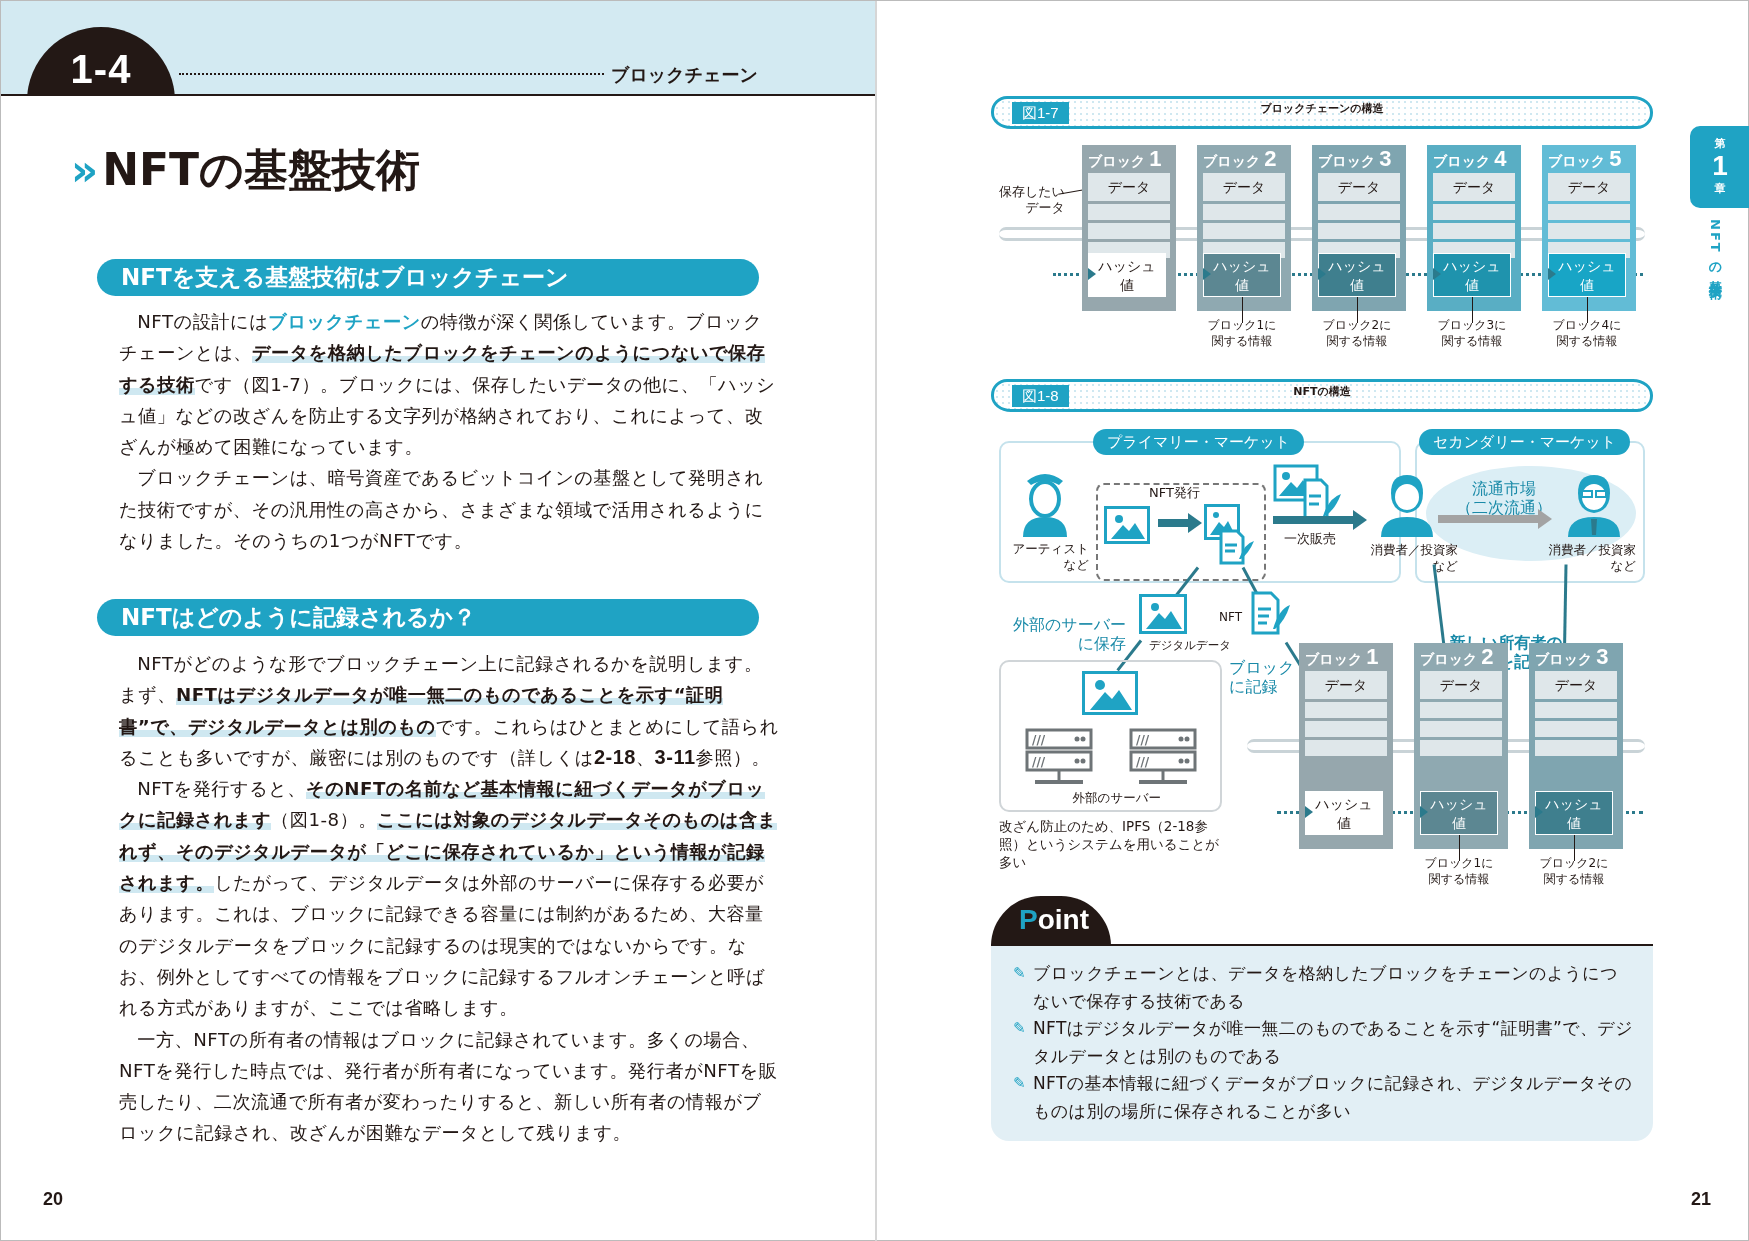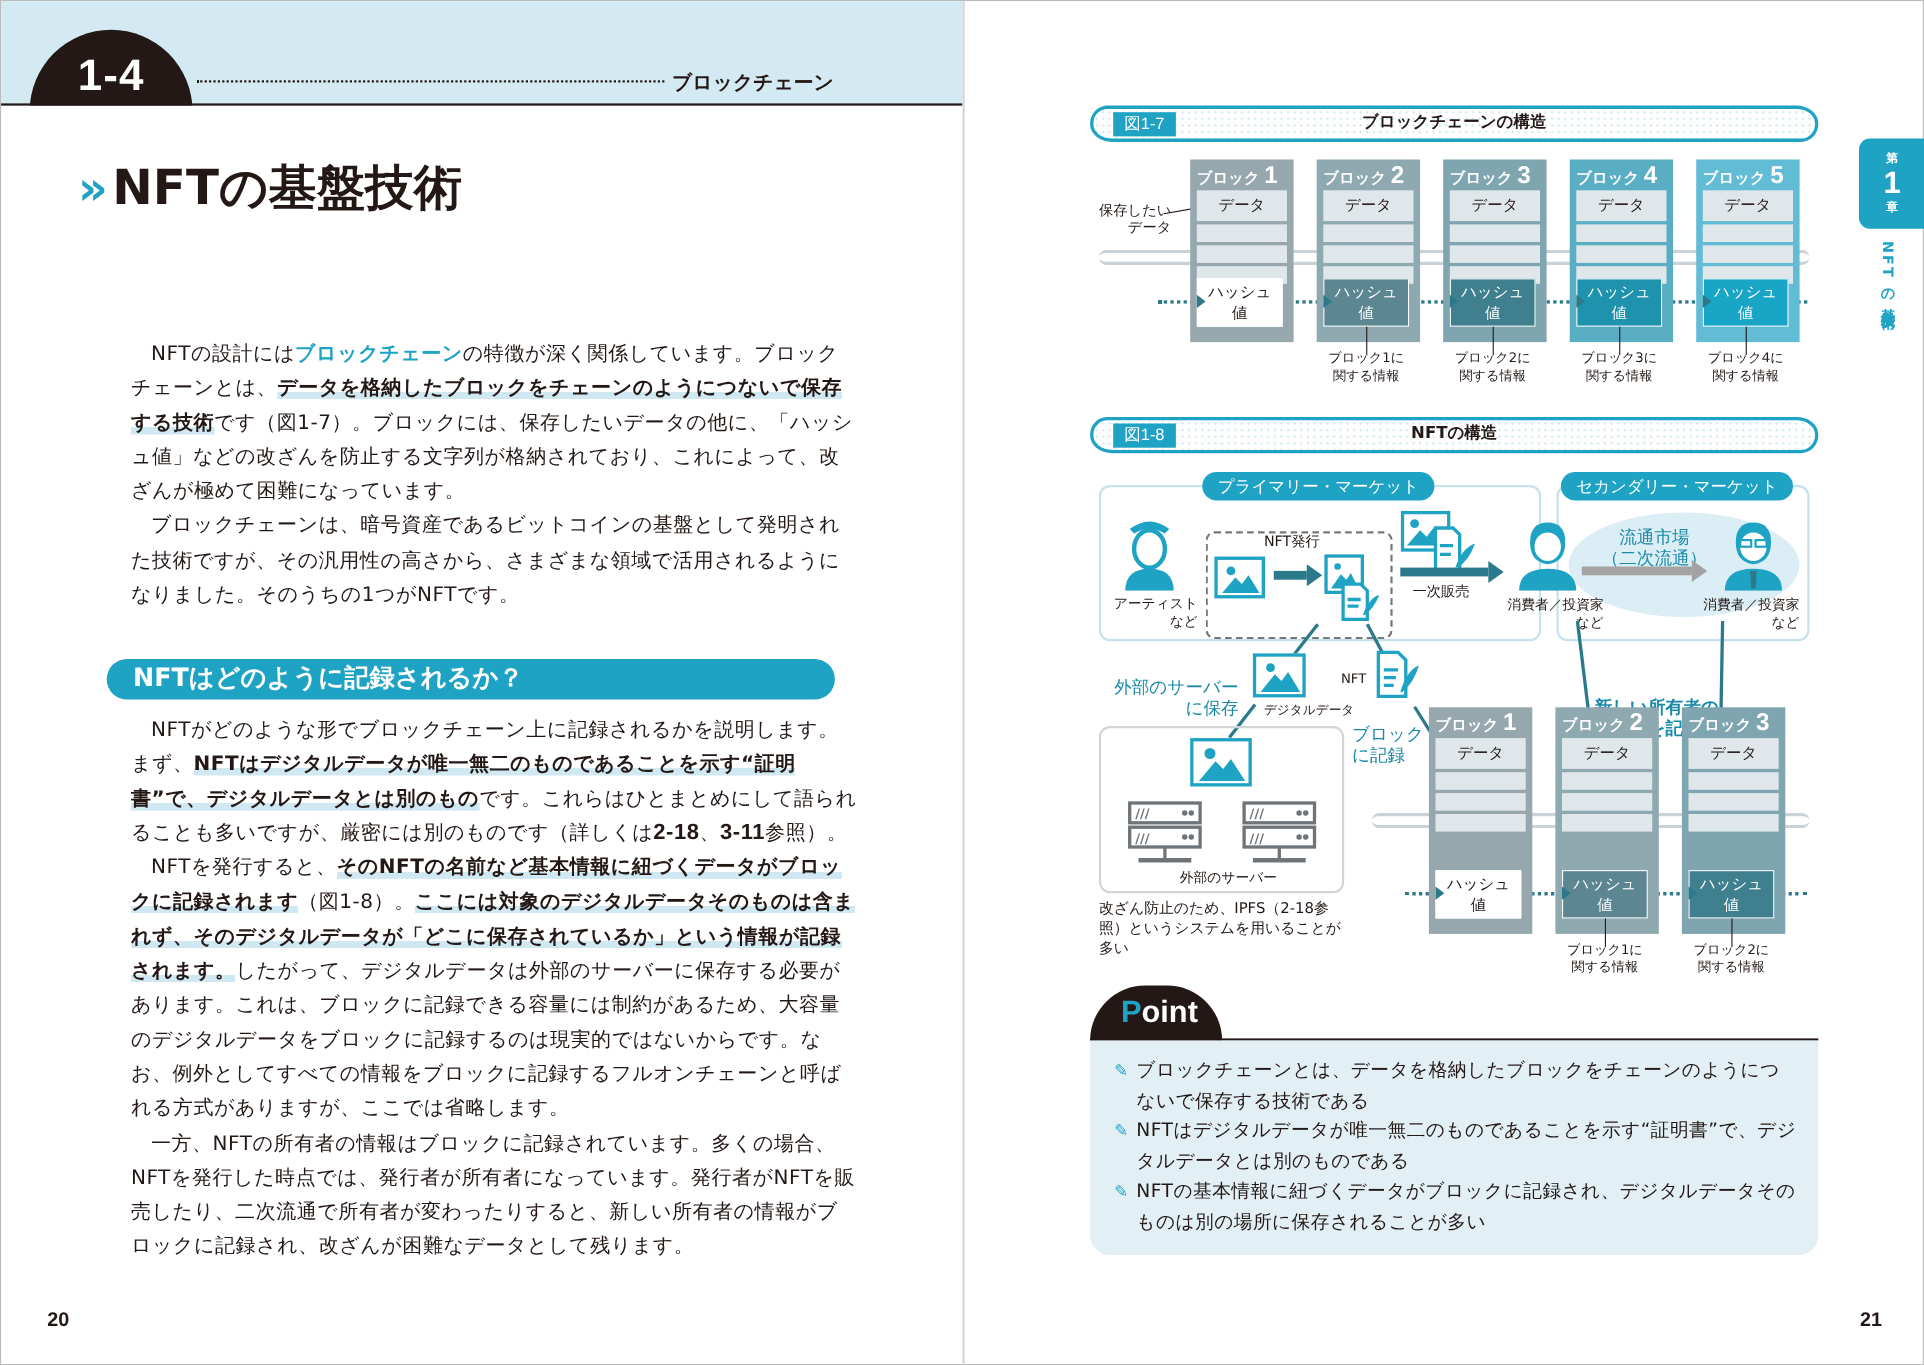--- a/index.html
+++ b/index.html
@@ -28,21 +28,21 @@
   .hl { font-weight: bold; background: linear-gradient(transparent 68%, #cfe8f1 68%); }
   .blue { color: #1fa3c4; font-weight: bold; }
   .bignum { font-weight: bold; font-family: "Liberation Sans", sans-serif; font-size: 20px; }
 
   .page-num { position: absolute; top: 1188px; font-family: "Liberation Sans", sans-serif; font-weight: bold; font-size: 18px; }
 
   
   .fig-header { position: absolute; left: 990px; width: 662px; height: 33px; border: 3px solid #1fa3c4; border-radius: 16px 20px 16px 20px / 16px 16px 16px 16px;
     background-image: radial-gradient(#cfe8f1 1px, transparent 1.2px); background-size: 6px 6px; background-color: #fff; }
   .fig-tag { position: absolute; left: 18px; top: 3px; height: 22px; padding: 0 10px; background: #1fa3c4; color: #fff; font-size: 15px; line-height: 22px; font-family: "Liberation Sans", sans-serif; }
-  .fig-title { position: absolute; left: 0; top: 2px; width: 100%; text-align: center; font-size: 15px; font-weight: bold; }
+  .fig-title { position: absolute; left: 0; top: 2px; width: 100%; text-align: center; font-size: 11px; font-weight: bold; }
 
   .block { position: absolute; width: 94px; }
   .block-title { color: #fff; font-weight: bold; font-size: 14px; height: 28px; line-height: 28px; padding-left: 6px; white-space: nowrap; }
   .block-title .bn { font-family: "Liberation Sans", sans-serif; font-size: 22px; margin-left: 4px; }
   .block-data { margin: 0 6px; height: 28px; background: #dfe7ea; text-align: center; line-height: 28px; font-size: 14px; color: #231815; }
   .block-row { margin: 3px 6px 0; height: 16px; background: #dfe7ea; }
   .block-hash { position: absolute; left: 6px; width: 78px; height: 44px; border: 1px solid #fff; color: #fff; font-size: 14px; text-align: center; line-height: 19px; padding-top: 3px; }
   .block-hash.white { background: #fff; color: #231815; }
   .hash-caption { position: absolute; width: 110px; text-align: center; font-size: 12px; line-height: 16px; color: #231815; }
   .cap-line { position: absolute; width: 1px; background: #231815; }
@@ -88,20 +88,21 @@
     <div class="section-num">1-4</div>
     <div class="header-dots"></div>
     <div class="header-section-label">ブロックチェーン</div>
   </div>
 
   <div class="page-title">
     <span class="title-chev">»</span>
     <span class="title-text">NFTの基盤技術</span>
   </div>
 
+  <div class="h2-bar" style="top:258px;">NFTを支える基盤技術はブロックチェーン</div>
   <div class="body-text" id="sec0" style="top:305px;">
       <p><span>NFTの設計には</span><span class="blue">ブロックチェーン</span><span>の特徴が深く関係しています。ブロックチェーンとは、</span><span class="hl">データを格納したブロックをチェーンのようにつないで保存する技術</span><span>です（図1-7）。ブロックには、保存したいデータの他に、「ハッシュ値」などの改ざんを防止する文字列が格納されており、これによって、改ざんが極めて困難になっています。</span></p>
       <p><span>ブロックチェーンは、暗号資産であるビットコインの基盤として発明された技術ですが、その汎用性の高さから、さまざまな領域で活用されるようになりました。そのうちの1つがNFTです。</span></p>
     </div>
 
   <div class="h2-bar" style="top:598px;">NFTはどのように記録されるか？</div>
   <div class="body-text" id="sec1" style="top:647px;">
       <p><span>NFTがどのような形でブロックチェーン上に記録されるかを説明します。まず、</span><span class="hl">NFTはデジタルデータが唯一無二のものであることを示す“証明書”で、デジタルデータとは別のもの</span><span>です。これらはひとまとめにして語られることも多いですが、厳密には別のものです（詳しくは</span><span class="bignum">2-18</span><span>、</span><span class="bignum">3-11</span><span>参照）。</span></p>
       <p><span>NFTを発行すると、</span><span class="hl">そのNFTの名前など基本情報に紐づくデータがブロックに記録されます</span><span>（図1-8）。</span><span class="hl">ここには対象のデジタルデータそのものは含まれず、そのデジタルデータが「どこに保存されているか」という情報が記録されます。</span><span>したがって、デジタルデータは外部のサーバーに保存する必要があります。これは、ブロックに記録できる容量には制約があるため、大容量のデジタルデータをブロックに記録するのは現実的ではないからです。なお、例外としてすべての情報をブロックに記録するフルオンチェーンと呼ばれる方式がありますが、ここでは省略します。</span></p>
       <p><span>一方、NFTの所有者の情報はブロックに記録されています。多くの場合、NFTを発行した時点では、発行者が所有者になっています。発行者がNFTを販売したり、二次流通で所有者が変わったりすると、新しい所有者の情報がブロックに記録され、改ざんが困難なデータとして残ります。</span></p>

